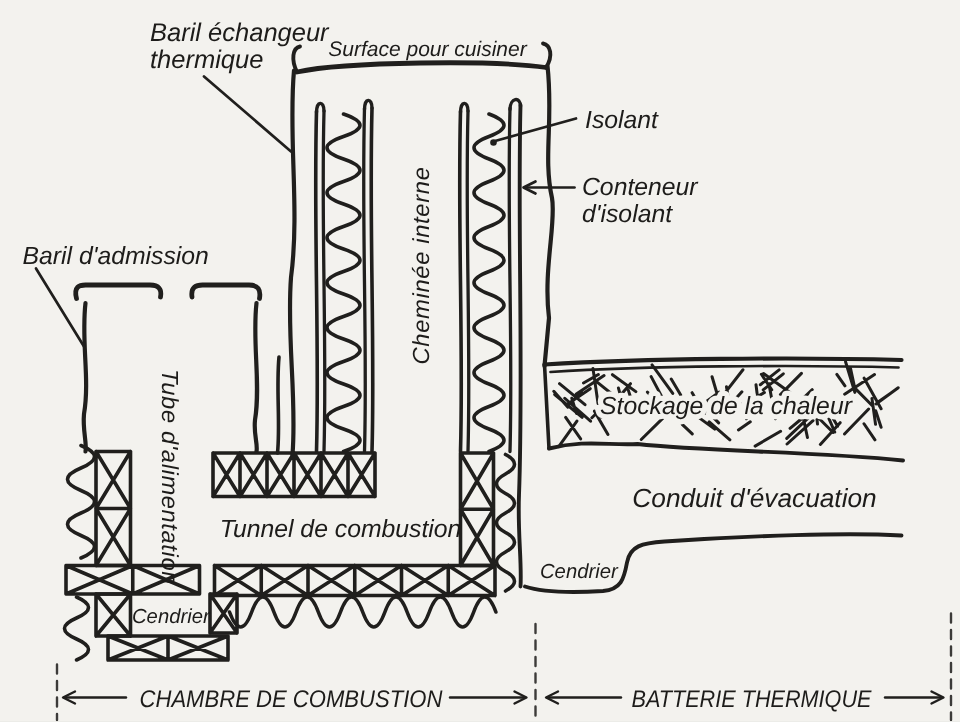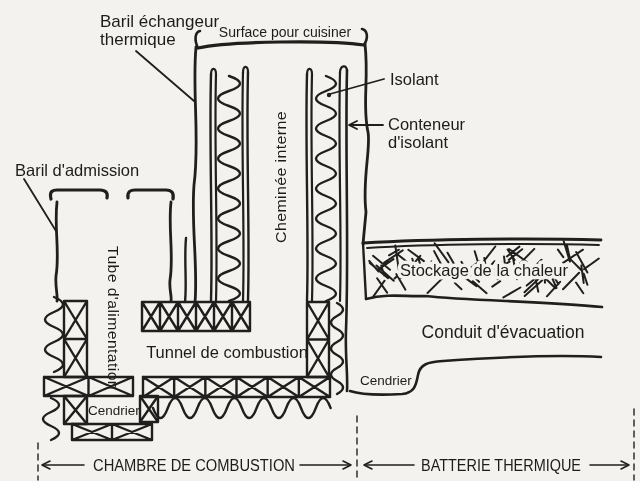--- a/index.html
+++ b/index.html
@@ -1,17 +1,17 @@
 <!DOCTYPE html>
 <html><head>
 <meta charset="utf-8">
 <style>
   html,body{margin:0;padding:0;background:#e8e7e4;}
   .stage{width:640px;height:481px;position:relative;background:#f3f2ee;overflow:hidden;
-         font-family:"Liberation Sans", sans-serif;}
+         font-family:"Liberation Sans", sans-serif;font-style:italic;}
   svg{display:block;}
   svg text{font-family:"Liberation Sans", sans-serif;fill:#1d1c1a;}
   .vtext{letter-spacing:.4px;}
 </style>
 </head>
 <body>
 
 <div class="stage">
 <svg id="diagram" width="640" height="481" viewBox="0 0 640 481">
 

